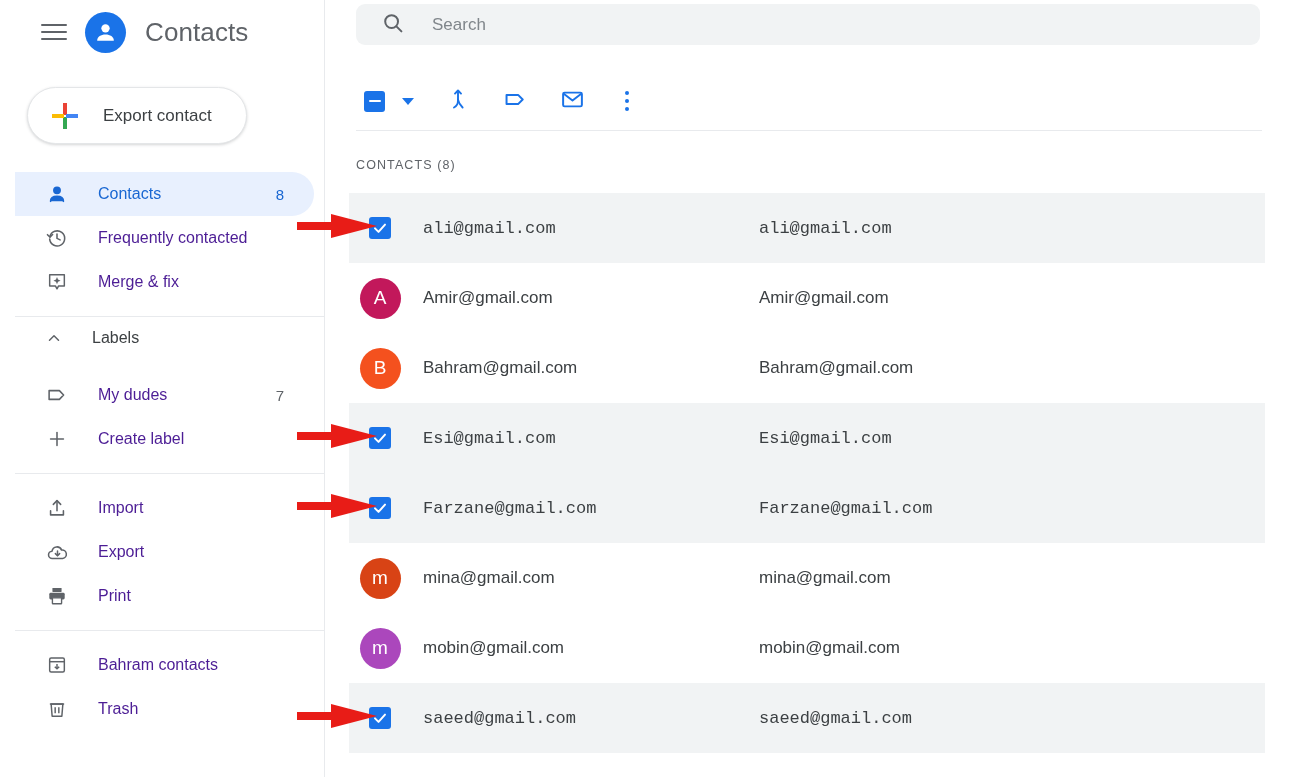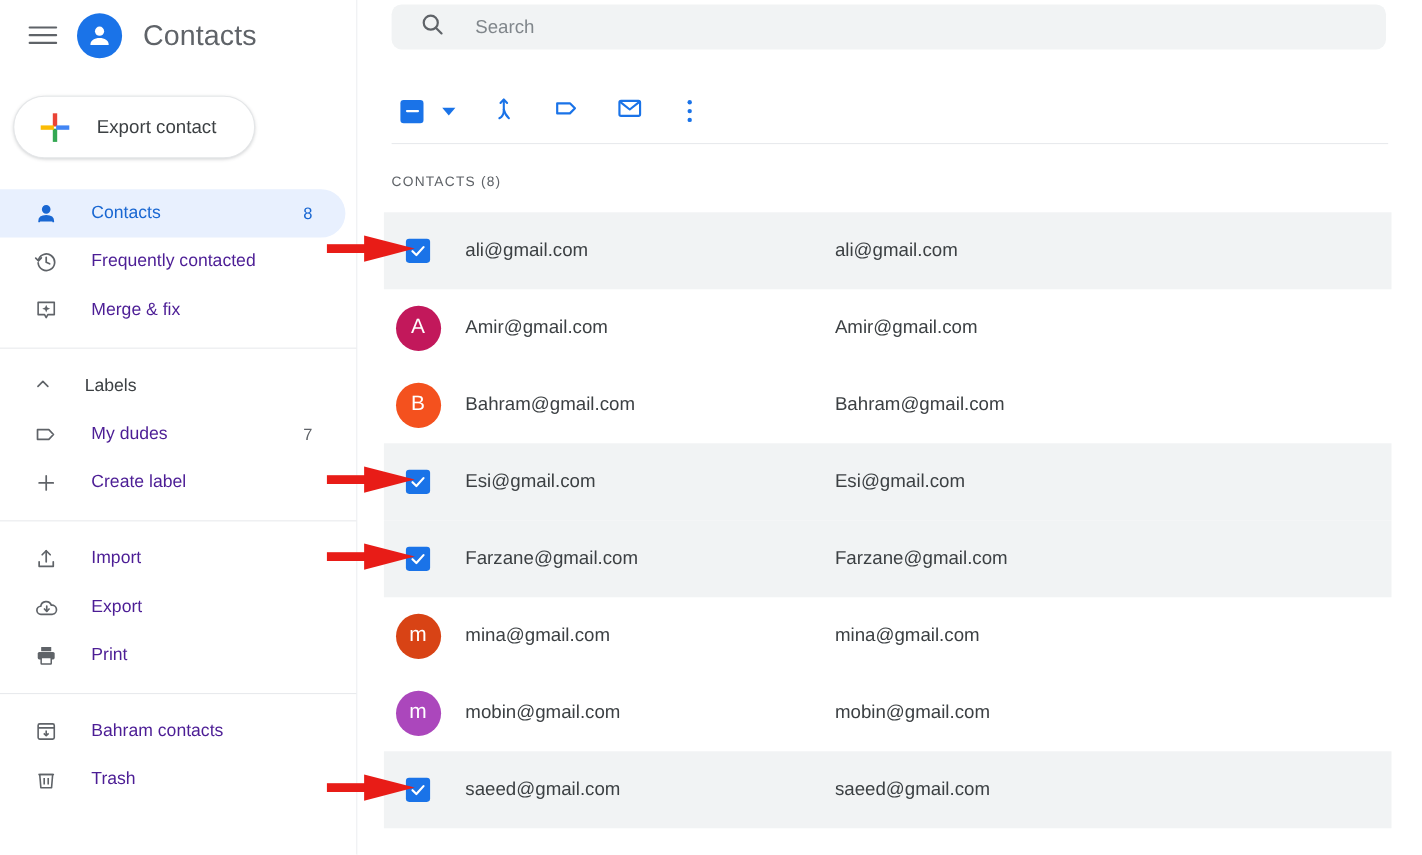--- a/index.html
+++ b/index.html
@@ -14,20 +14,21 @@
   }
   .app { position: relative; width: 1293px; height: 777px; display: flex; }
 
   
   .sidebar {
     width: 325px; height: 777px;
     border-right: 1px solid #e8eaed;
     background: #fff;
     position: relative;
     flex: 0 0 325px;
+    padding-left: 15px;
   }
   .brandbar {
     height: 64px; display: flex; align-items: center; padding-left: 26px;
   }
   .hamburger {
     width: 26px; height: 22px; display: flex; flex-direction: column;
     justify-content: center; gap: 5px; cursor: pointer; margin-right: 18px;
   }
   .hamburger span { display: block; height: 2px; width: 26px; background: #5f6368; border-radius: 1px; }
   .brand-logo {
@@ -63,21 +64,21 @@
     border-radius: 0 22px 22px 0; margin-right: 10px;
   }
   .nav-item .ni-icon { width: 24px; height: 24px; flex: 0 0 24px; display: flex; align-items: center; justify-content: center; }
   .nav-item .ni-label { margin-left: 29px; font-size: 16px; color: #4c1d95; white-space: nowrap; }
   .nav-item .ni-count { margin-left: auto; margin-right: 30px; font-size: 15px; color: #5f6368; }
   .nav-item.active { background: #e8f0fe; }
   .nav-item.active .ni-label { color: #1967d2; font-weight: 500; }
   .nav-item.active .ni-count { color: #1967d2; }
   .nav-item.active .ni-icon svg { stroke: #1967d2; fill: #1967d2; }
   .divider { height: 1px; background: #e8eaed; margin: 12px 0 12px 0; }
-  .nav-header { height: 44px; display:flex; align-items:center; padding-left:30px; cursor:pointer; }
+  .nav-header { height: 44px; display:flex; padding-left:30px; cursor:pointer; }
   .nav-header .ni-label { margin-left: 29px; font-size: 16px; color: #3c4043; }
 
   
   .main { flex: 1 1 auto; position: relative; height: 777px; background: #fff; }
   .searchbar {
     position: absolute; left: 31px; top: 4px; width: 904px; height: 41px;
     background: #f1f3f4; border-radius: 9px;
     display: flex; align-items: center; padding-left: 25px; cursor: text;
   }
   .search-ph { margin-left: 27px; font-size: 17px; color: #80868b; }
@@ -103,21 +104,21 @@
   .list-header {
     position: absolute; left: 31px; top: 158px; font-size: 12.5px; letter-spacing: 1.1px;
     color: #5f6368; font-weight: 500;
   }
 
   .rows { position: absolute; left: 24px; top: 193px; width: 916px; }
   .row {
     height: 70px; display: flex; align-items: center; position: relative;
     cursor: pointer;
   }
-  .row.selected { background: #f1f3f4; }
+  .row.selected { background: #f1f3f4; font-family: Liberation Mono, monospace; }
   .row-check-cell { width: 62px; flex: 0 0 62px; display: flex; align-items: center; justify-content: center; }
   .cb-checked {
     width: 22px; height: 22px; border-radius: 3px; background: #1a73e8;
     display: flex; align-items: center; justify-content: center; cursor: pointer;
   }
   .avatar {
     width: 41px; height: 41px; border-radius: 50%; color: #fff;
     display: flex; align-items: center; justify-content: center;
     font-size: 19px; font-weight: 400;
   }

